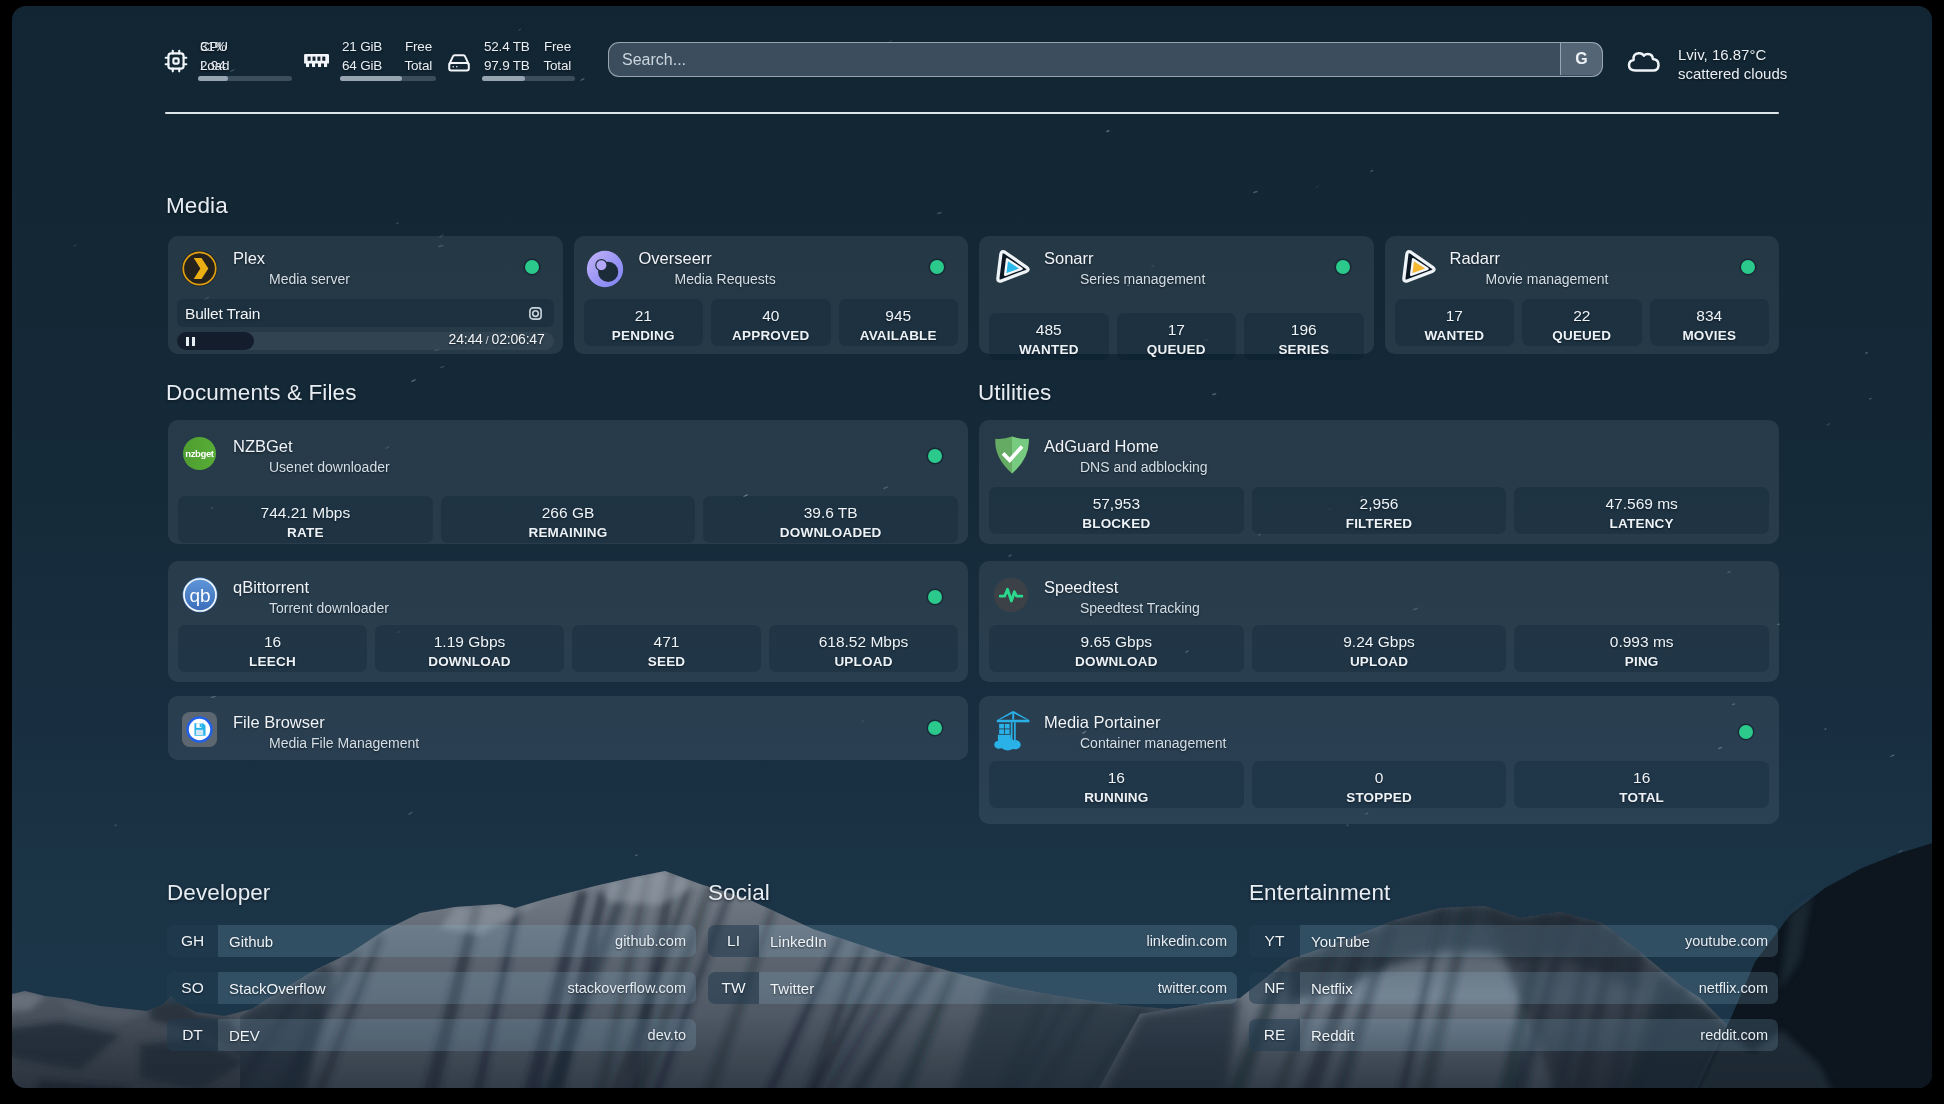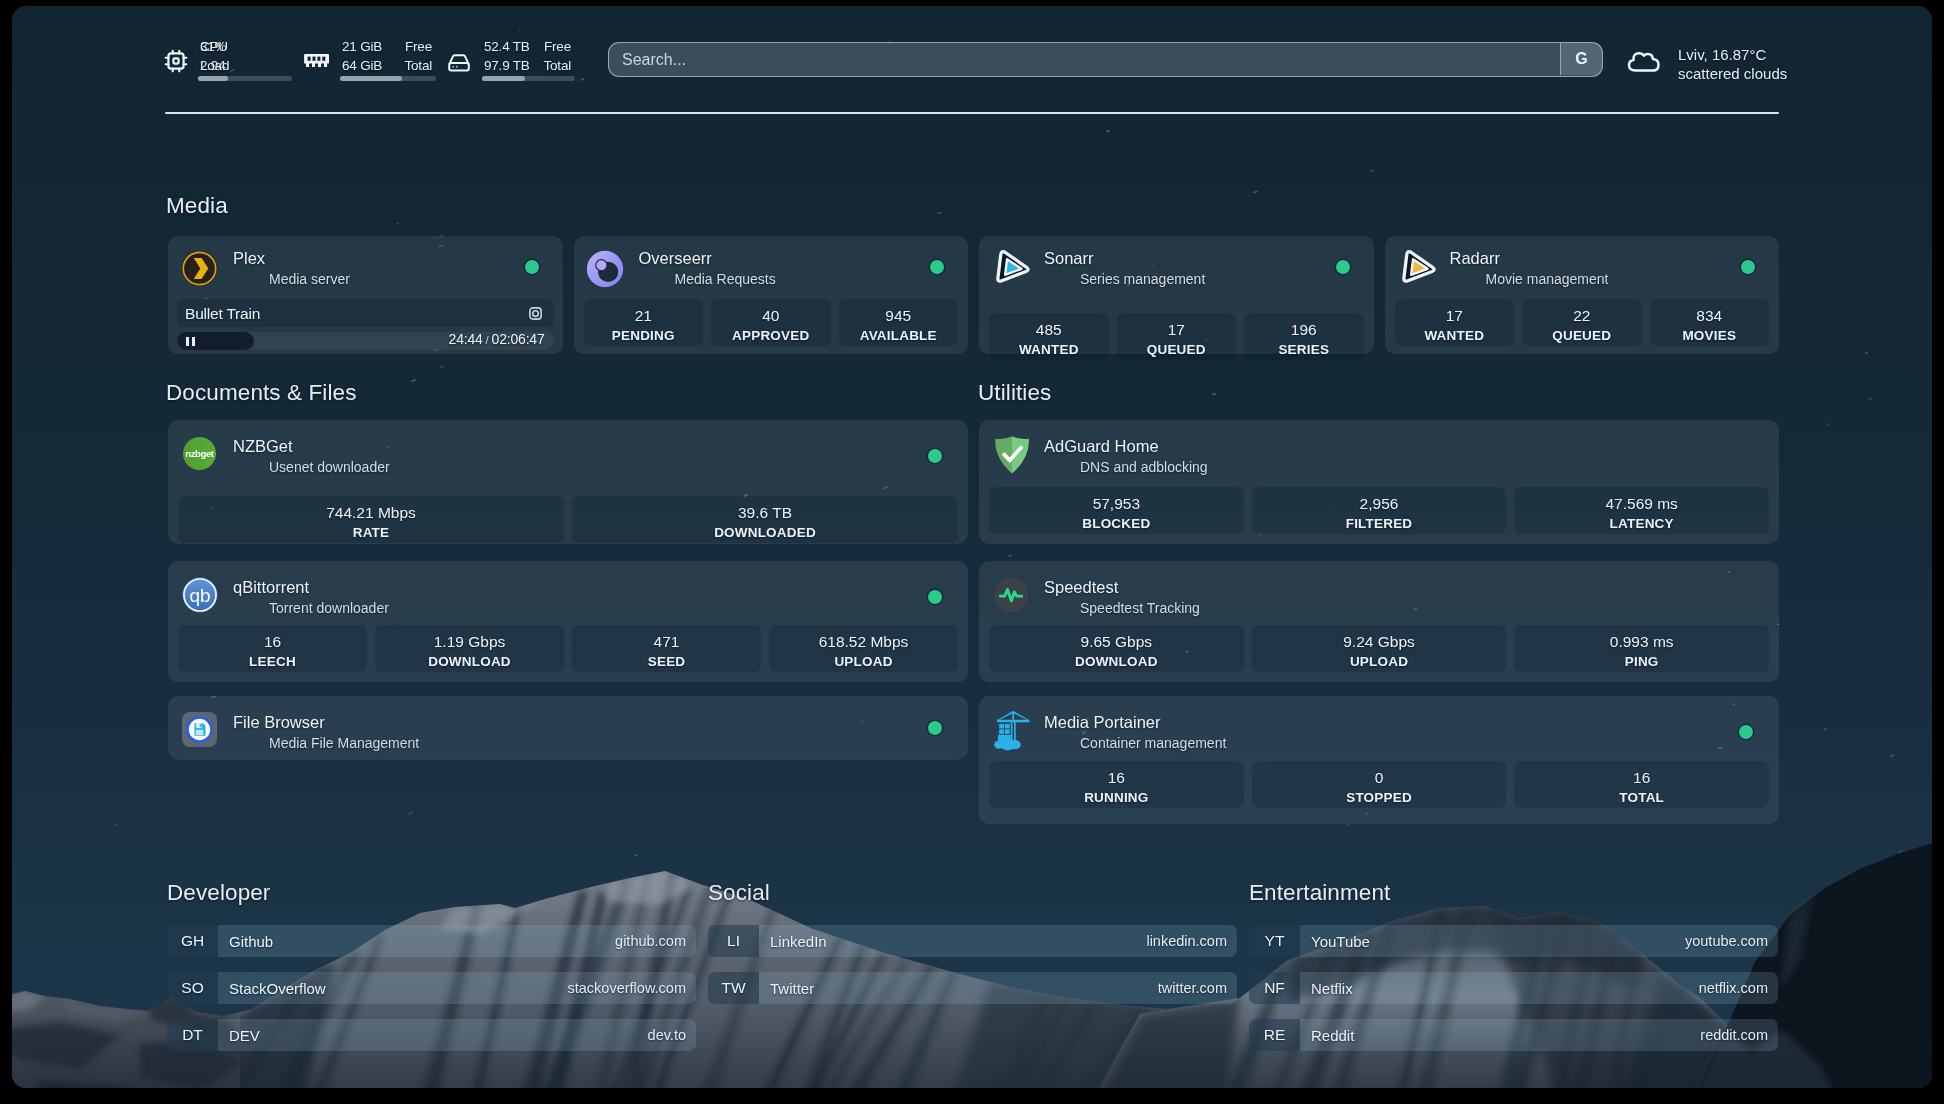--- a/index.html
+++ b/index.html
@@ -400,20 +400,24 @@
   </svg>
   <div class="ctitle">NZBGet</div>
   <div class="csub">Usenet downloader</div>
   <div class="dot" style="right:26px;top:29px;"></div>
   <div class="stats" style="top:76px;">
     <div class="stat">
             <div class="v">744.21 Mbps</div>
             <div class="l">RATE</div>
           </div>
     <div class="stat">
+            <div class="v">266 GB</div>
+            <div class="l">REMAINING</div>
+          </div>
+    <div class="stat">
             <div class="v">39.6 TB</div>
             <div class="l">DOWNLOADED</div>
           </div>
   </div>
 </div>
 
 <div class="card wc" style="left:967px;top:414px;width:800px;height:124px;">
   <svg class="icon36" style="left:14px;top:15px;width:38px;height:40px;" viewBox="0 0 36 38">
     <defs>
             <clipPath id="agr">

